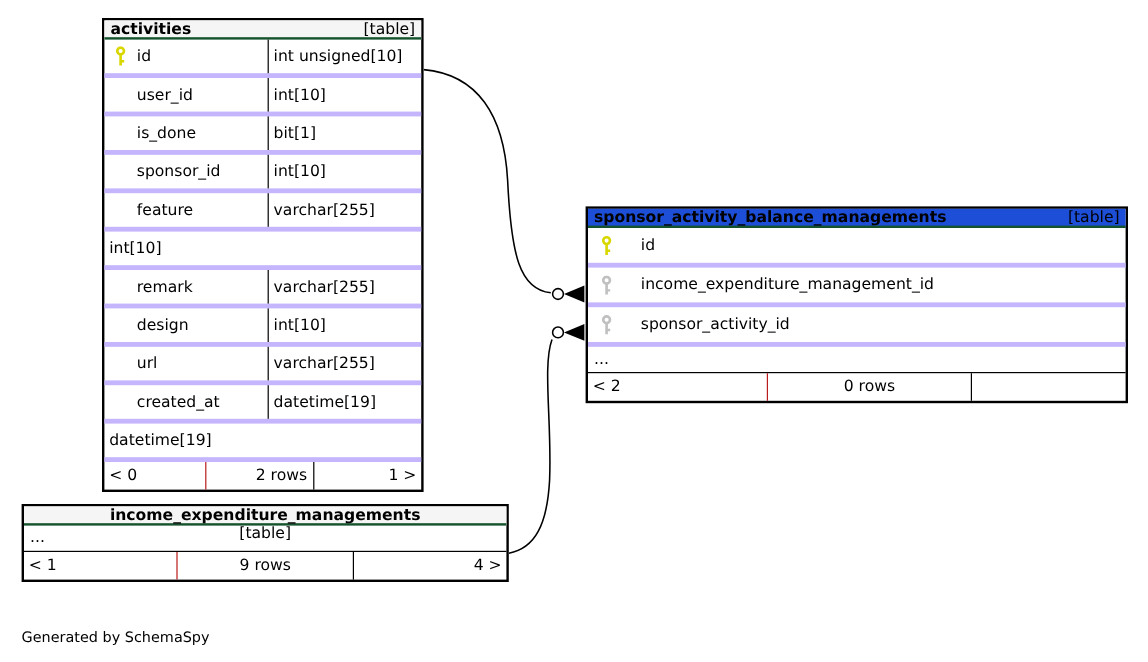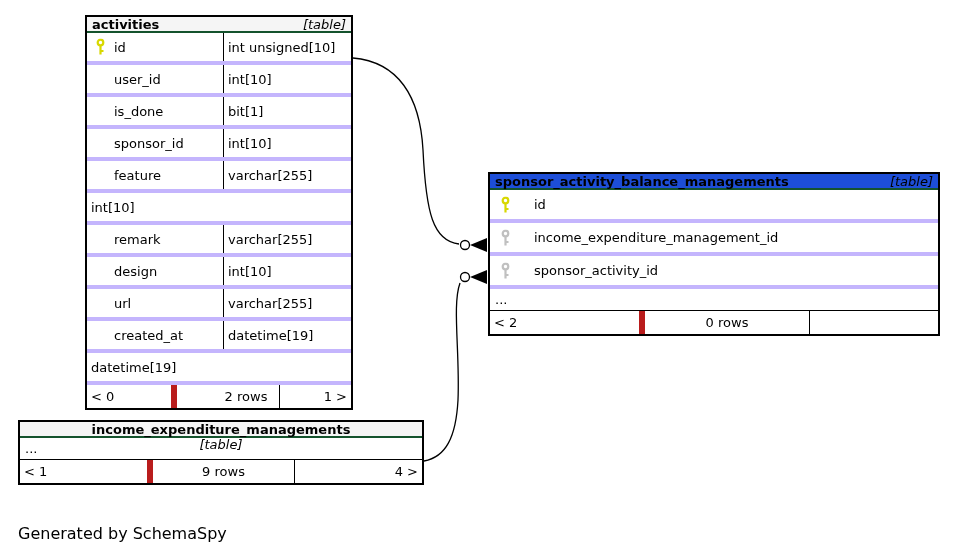--- a/index.html
+++ b/index.html
@@ -5,42 +5,42 @@
   html,body{margin:0;padding:0;background:#ffffff;}
   .canvas{position:relative;width:957px;height:552px;background:#ffffff;overflow:hidden;
           font-family:"DejaVu Sans","Liberation Sans",sans-serif;font-size:13px;color:#000;}
   svg.relations{position:absolute;left:0;top:0;pointer-events:none;}
   .db-table{position:absolute;background:#fff;border:2px solid #000;box-sizing:border-box;}
   .tbl-0{left:85px;top:15px;width:268px;}
   .tbl-1{left:488px;top:172px;width:452px;}
   .tbl-2{left:18px;top:420px;width:406px;}
   .thead{height:16px;border-bottom:2px solid #14532d;display:flex;align-items:center;
          justify-content:space-between;padding:0 5px;font-weight:bold;box-sizing:border-box;}
-  .badge{font-weight:normal;font-style:italic;}
+  .badge{font-weight:normal;}
   .row{position:relative;display:flex;align-items:stretch;border-bottom:4px solid #c4b5fd;}
   .tbl-0 .row{height:28px;}
   .tbl-1 .row{height:29px;}
   .name-cell{display:flex;align-items:center;box-sizing:border-box;}
   .tbl-0 .name-cell{width:137px;border-right:1px solid #000;padding-left:27px;}
   .tbl-1 .name-cell{flex:1;padding-left:44px;}
   .type-cell{flex:1;display:flex;align-items:center;padding-left:4px;box-sizing:border-box;}
   .keyicon{position:absolute;top:50%;transform:translateY(-50%);line-height:0;}
   .tbl-0 .keyicon{left:8px;}
   .tbl-1 .keyicon{left:10px;}
   .ellipsis-row{height:22px;border-bottom:1px solid #000;display:flex;align-items:center;
                 padding-left:5px;box-sizing:border-box;}
   .tfoot{display:flex;height:23px;}
   .fcell{display:flex;align-items:center;box-sizing:border-box;white-space:pre;}
   .fcell.c0{padding-left:4px;}
-  .fcell.c1{justify-content:center;border-left:6px solid #b91c1c;border-right:1px solid #000;}
+  .fcell.c1{justify-content:center;border-left:1px solid #b91c1c;border-right:1px solid #000;}
   .fcell.c2{flex:1;justify-content:flex-end;padding-right:4px;}
-  .tbl-0 .c0{width:84px;}  .tbl-0 .c1{width:109px;padding-left:36px;}
+  .tbl-0 .c0{width:84px;}  .tbl-0 .c1{width:91px;padding-left:36px;}
   .tbl-1 .c0{width:149px;} .tbl-1 .c1{width:171px;}
   .tbl-2 .c0{width:127px;} .tbl-2 .c1{width:148px;}
-  .note{position:absolute;left:18px;top:524px;font-size:16px;}
+  .note{position:absolute;left:18px;top:524px;font-size:12px;}
 </style>
 </head>
 <body>
 
 <div class="canvas">
 
   <svg class="relations" width="957" height="552" viewBox="0 0 957 552">
     <g>
       <path d="M353,58 C398,62 420,96 423,150 C426,213 433,241 459,244" fill="none" stroke="#000" stroke-width="1.3"></path>
       <circle cx="465" cy="245" r="4.5" fill="#fff" stroke="#000" stroke-width="1.3"></circle>

